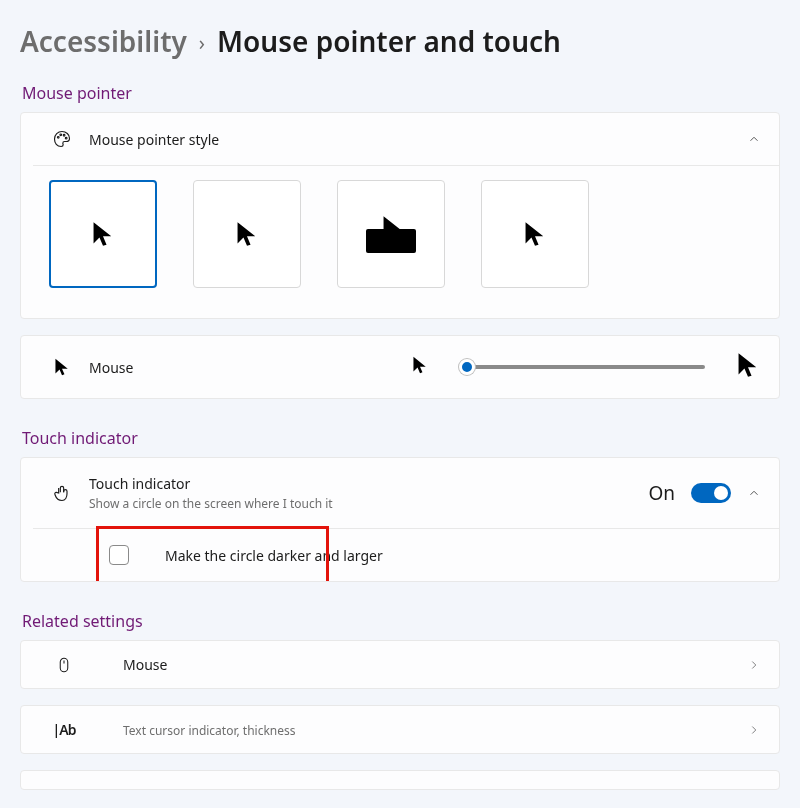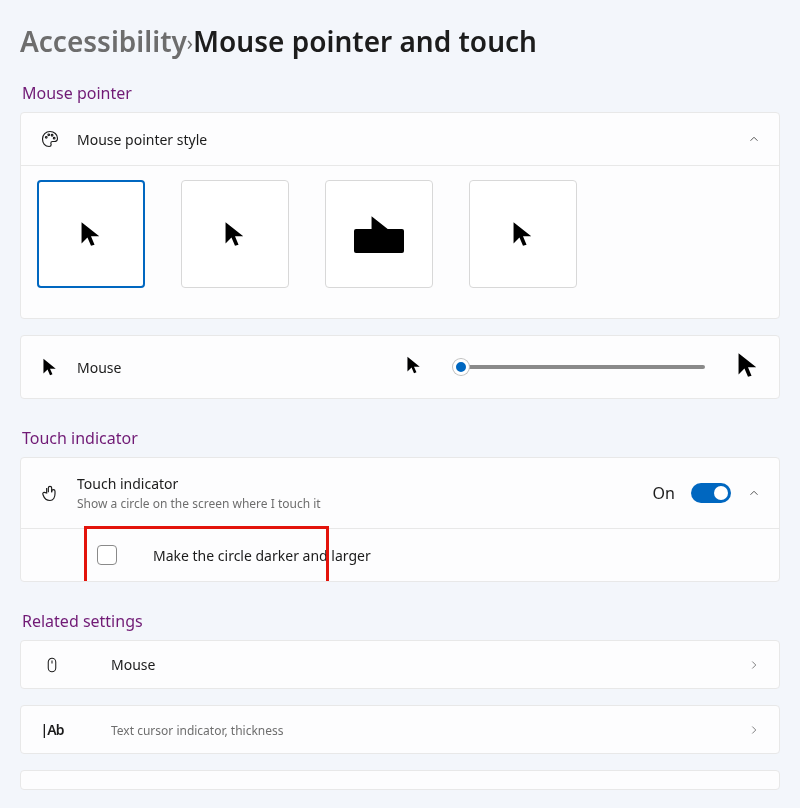--- a/index.html
+++ b/index.html
@@ -21,21 +21,21 @@
     font-size: 14px;
     color: var(--text);
     overflow: hidden;
   }
   .page { padding: 22px 20px 0 20px; }
 
   
   .breadcrumb {
     display: flex;
     align-items: baseline;
-    gap: 0;
+    gap: 12px;
     margin-bottom: 22px;
   }
   .breadcrumb .parent {
     font-size: 28px;
     font-weight: 600;
     color: #6d6d6d;
   }
   .breadcrumb .chev {
     font-size: 20px;
     color: #6d6d6d;
@@ -53,20 +53,21 @@
     color: #701a75;
     margin: 0 0 8px 2px;
   }
 
   
   .panel {
     background: var(--card);
     border: 1px solid var(--card-border);
     border-radius: 4px;
     overflow: hidden;
+    padding-left: 12px;
   }
 
   .panel-row {
     display: flex;
     align-items: center;
     padding: 16px 18px;
     gap: 16px;
   }
   .panel-row + .panel-row,
   .panel-row + .styles,
@@ -151,21 +152,21 @@
     position:relative;
   }
   .toggle::after {
     content:"";
     position:absolute;
     right:3px; top:3px;
     width:14px; height:14px;
     background:#fff;
     border-radius:50%;
   }
-  .toggle-label { font-size:16px; color:var(--text); }
+  .toggle-label { font-size:19px; color:var(--text); }
 
   
   .checkbox {
     width:20px; height:20px;
     border:1px solid #8a8a8a;
     border-radius:4px;
     background:#fff;
   }
 
   

